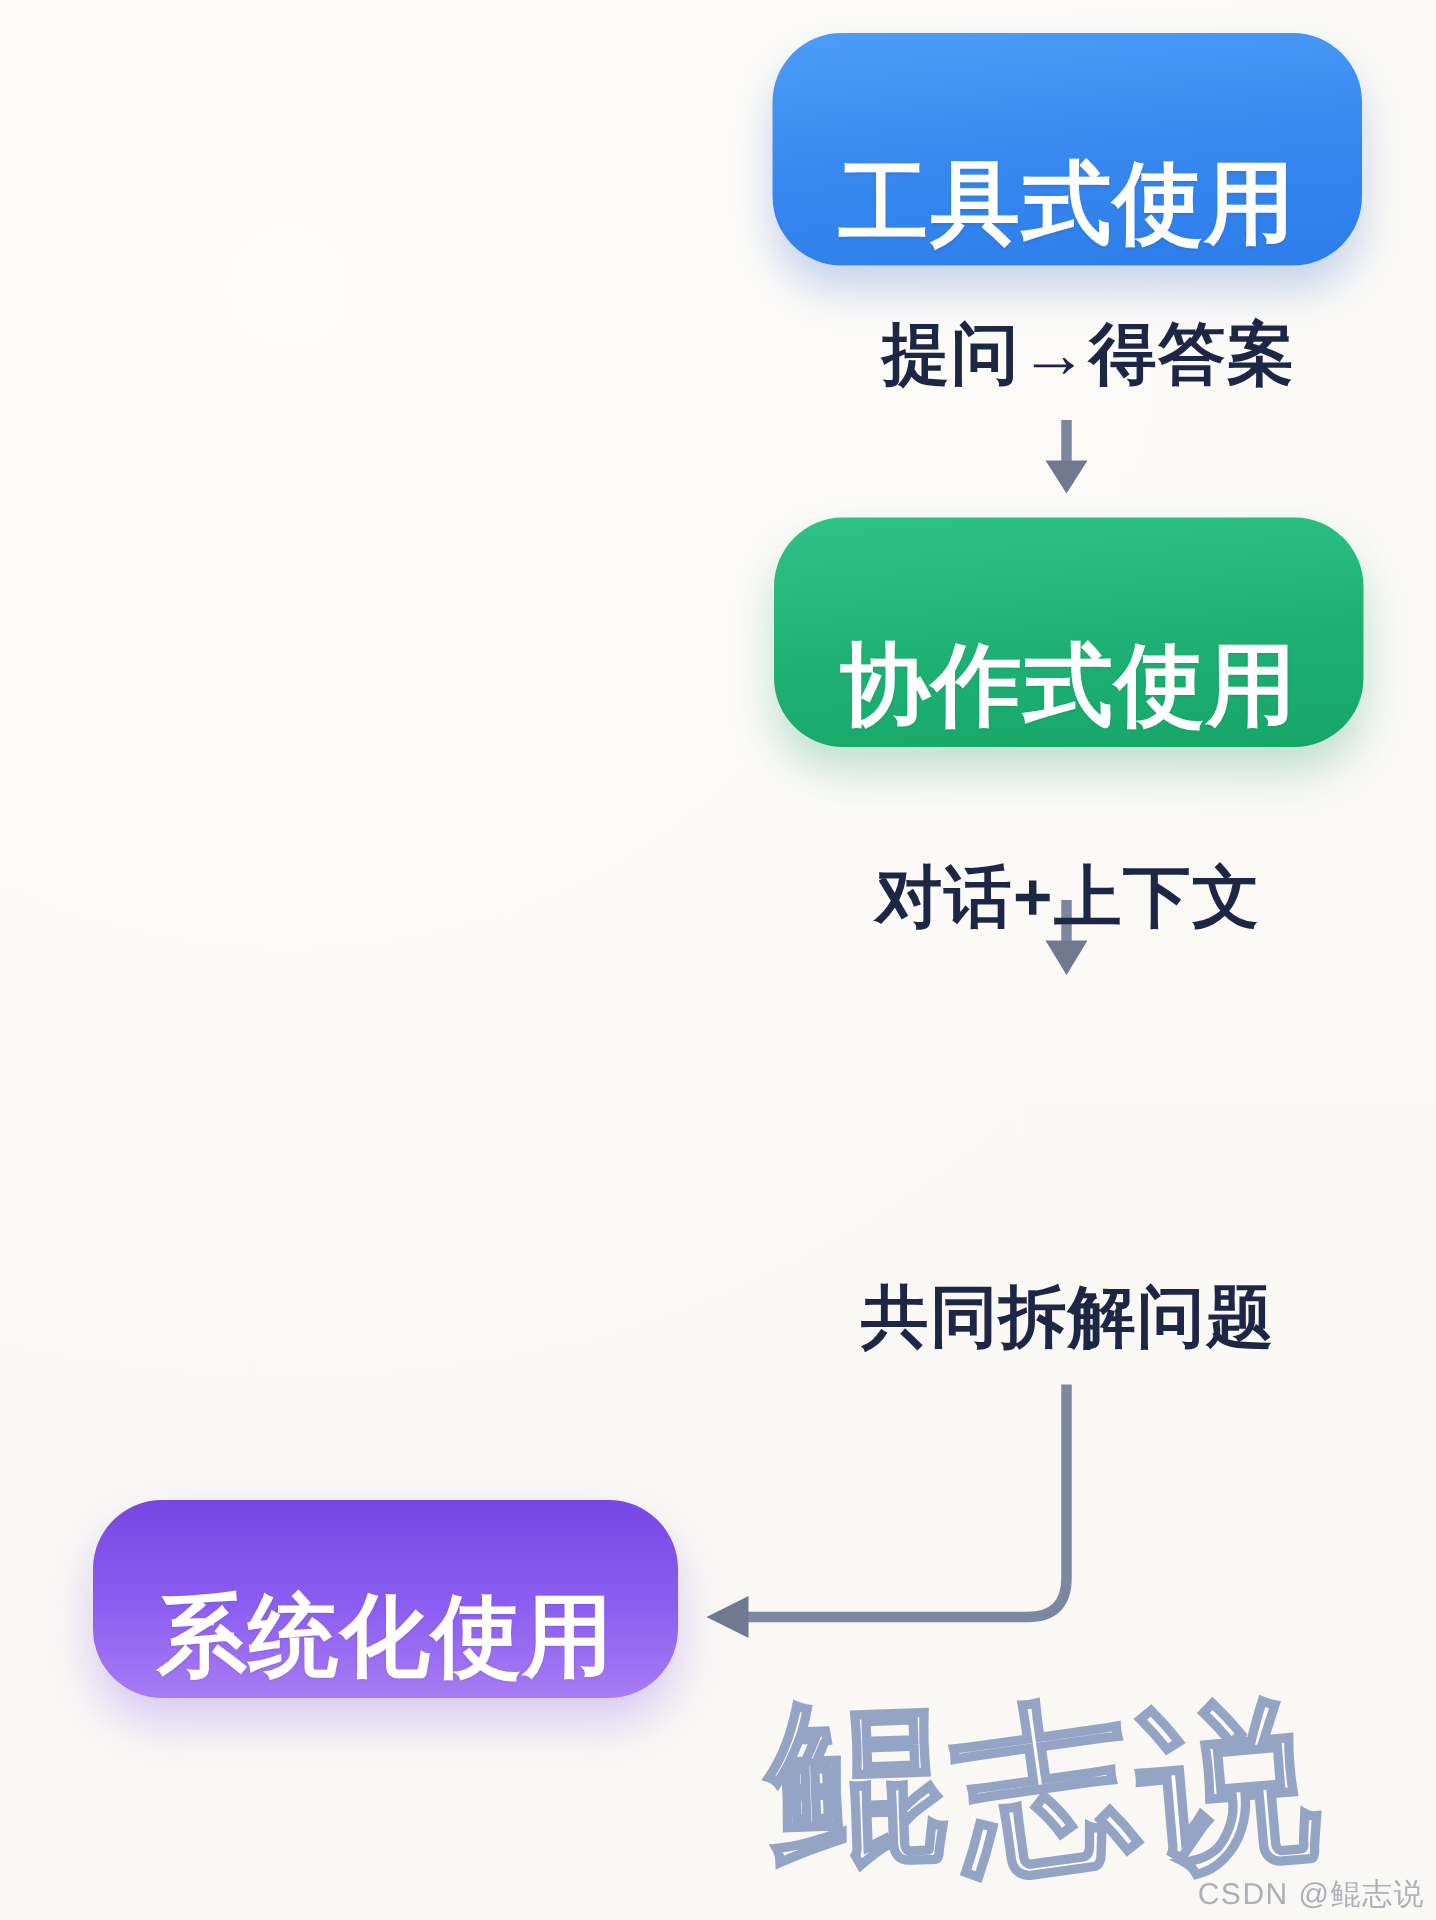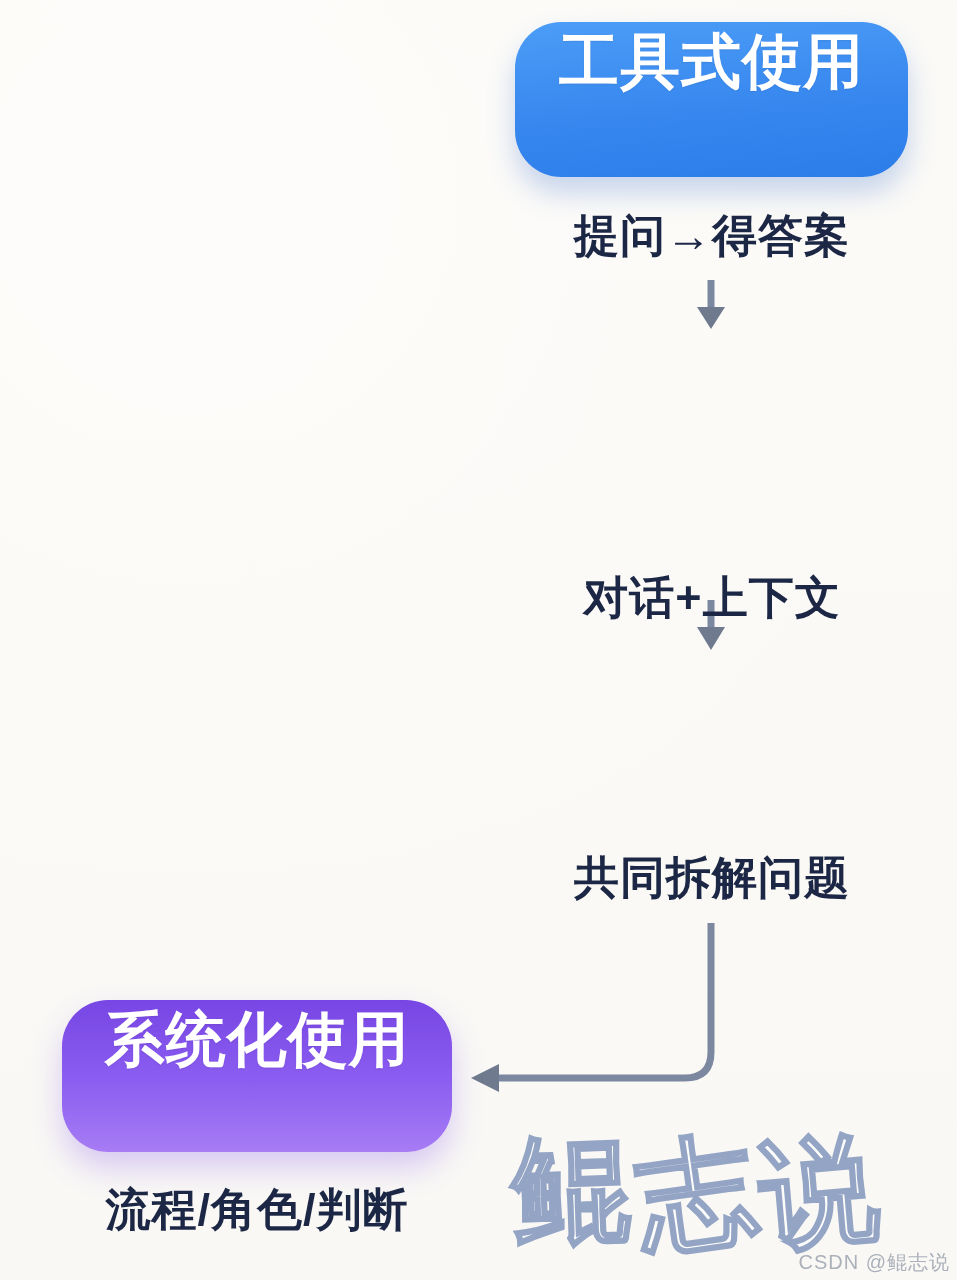--- a/index.html
+++ b/index.html
@@ -16,21 +16,21 @@
     width: 957px;
     height: 1280px;
     background:
       radial-gradient(circle at 20% 15%, #FDFCFA 0%, rgba(253,252,250,0) 60%),
       linear-gradient(180deg, #FBFAF7 0%, #F9F8F5 100%);
   }
   .node {
     position: absolute;
     border-radius: 46px;
     display: flex;
-    align-items: flex-start;
+    align-items: flex-end;
     justify-content: center;
     color: #FFFFFF;
     font-size: 60px;
     font-weight: 700;
     letter-spacing: 1px;
     text-shadow: 0 1px 2px rgba(0,0,0,0.08);
   }
   .node-tool {
     left: 515px; top: 22px; width: 393px; height: 155px;
     background: linear-gradient(175deg, #4C9DF7 0%, #3787EF 55%, #2C7DE9 100%);
@@ -40,34 +40,34 @@
     left: 516px; top: 345px; width: 393px; height: 153px;
     background: linear-gradient(175deg, #2FC287 0%, #1FB174 55%, #15A667 100%);
     box-shadow: 0 16px 28px rgba(30, 150, 100, 0.26);
   }
   .node-cocreate {
     left: 516px; top: 668px; width: 392px; height: 155px;
     background: linear-gradient(160deg, #F6953F 0%, #F0722B 50%, #EA581D 100%);
     box-shadow: 0 16px 28px rgba(220, 110, 40, 0.28);
   }
   .node-system {
-    left: 62px; top: 1000px; width: 390px; height: 152px;
+    left: 62px; top: 1000px; width: 390px; height: 132px;
     background: linear-gradient(180deg, #7846E4 0%, #8A5CF0 50%, #A77CF4 100%);
     box-shadow: 0 16px 30px rgba(140, 95, 235, 0.30);
   }
   .caption {
     position: absolute;
     width: 420px;
     text-align: center;
     font-size: 45px;
     font-weight: 600;
     color: #1C2745;
     letter-spacing: 1px;
   }
-  .cap-tool    { left: 502px; top: 206px; }
+  .cap-tool    { left: 516px; top: 206px; }
   .cap-collab  { left: 502px; top: 528px; margin-top: 40px; }
   .cap-cocreate{ left: 502px; top: 848px; }
   .cap-system  { left: 47px;  top: 1180px; }
   #connector-layer {
     position: absolute;
     left: 0; top: 0;
     pointer-events: none;
   }
   #logo-watermark {
     position: absolute;
@@ -112,25 +112,27 @@
       <path d="M 711 923 L 711 1052 Q 711 1078 685 1078 L 497 1078" fill="none" stroke="#7C87A0" stroke-width="7"></path>
       <polygon points="499,1064 499,1092 471,1078" fill="#6F7A8E"></polygon>
     </g>
   </svg>
 
   <div class="node node-tool">
     <span>工具式使用</span>
   </div>
   <div class="caption cap-tool">提问→得答案</div>
 
+  <div class="node node-collab">
+    <span>协作式使用</span>
+  </div>
   <div class="caption cap-collab">对话+上下文</div>
 
   <div class="caption cap-cocreate">共同拆解问题</div>
 
   <div class="node node-system">
     <span>系统化使用</span>
   </div>
-  <div class="caption cap-system">流程/角色/判断</div>
 
   <div id="logo-watermark"><span class="wm-char">鲲</span><span class="wm-char">志</span><span class="wm-char">说</span></div>
   <div id="credit-watermark">CSDN @鲲志说</div>
 
 </div>
 
 </body></html>

